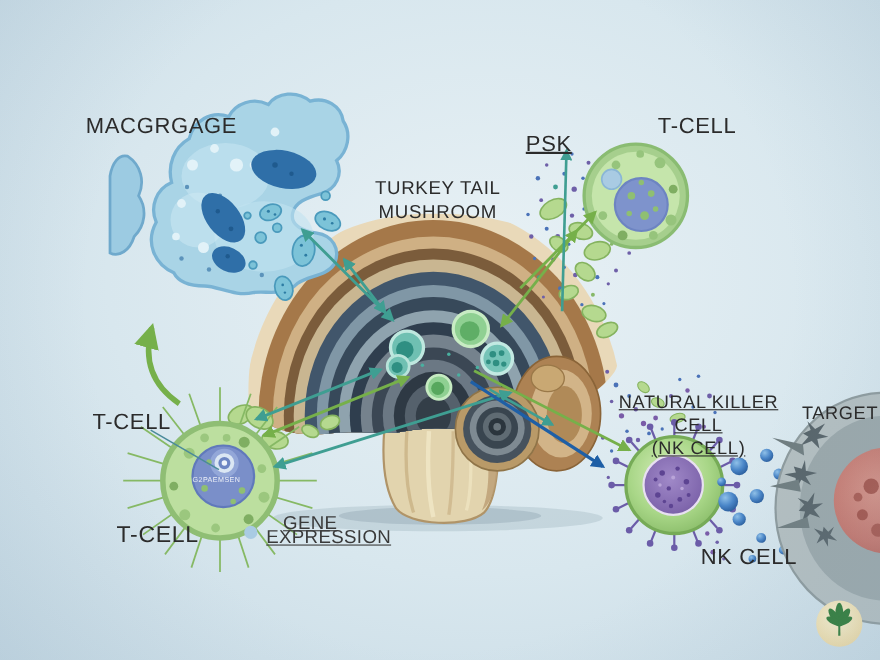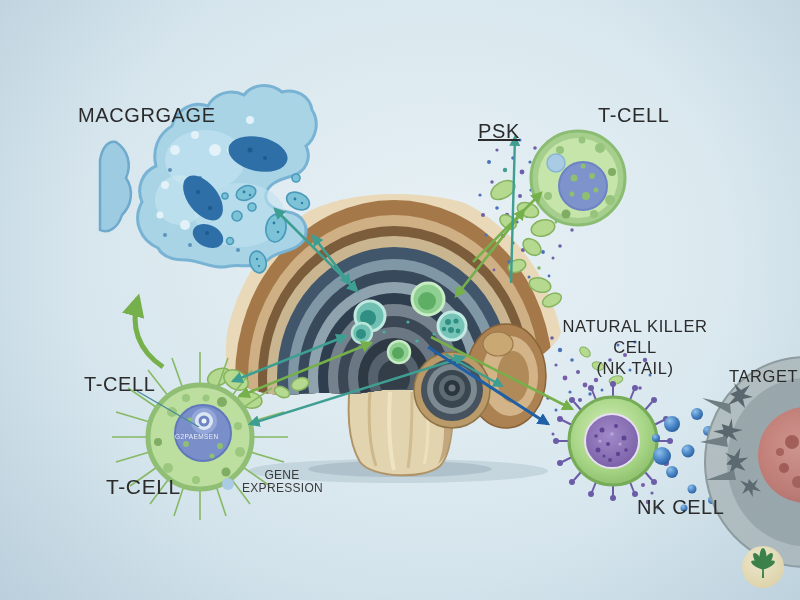--- a/index.html
+++ b/index.html
@@ -10,21 +10,21 @@
   }
   #canvas::after{
     content:"";position:absolute;inset:0;pointer-events:none;
     background:radial-gradient(circle at 50% 45%, rgba(0,0,0,0) 62%, rgba(140,170,190,.20) 100%);
   }
   svg{position:absolute;left:0;top:0;}
   .lbl{position:absolute;color:#2b2b2b;letter-spacing:.6px;white-space:nowrap;z-index:5;}
   .lbl-lg{font-size:20px;}
   .lbl-md{font-size:17px;}
   .lbl-center{text-align:center;white-space:normal;}
-  .lbl-sm{font-size:12px;color:#3a3a3a;letter-spacing:.3px;}
+  .lbl-sm{font-size:17px;color:#3a3a3a;letter-spacing:.3px;text-decoration:underline;}
   .lbl-micro{font-size:6.5px;color:rgba(255,255,255,.85);letter-spacing:.4px;z-index:6;}
 </style>
 </head>
 <body>
 
 <div id="canvas">
 <svg width="800" height="600" viewBox="0 0 800 600">
   <defs>
     <marker id="ahT" viewBox="0 0 10 10" refX="8" refY="5" markerWidth="4.6" markerHeight="4.6" orient="auto">
           <path d="M0,0L10,5L0,10z" fill="#3f9e92"></path>
@@ -509,25 +509,29 @@
       <ellipse cx="763" cy="560" rx="3.4" ry="9.5" transform="rotate(-34 763 567)"></ellipse>
       <ellipse cx="763" cy="560" rx="3.4" ry="9.5" transform="rotate(34 763 567)"></ellipse>
       <ellipse cx="763" cy="562" rx="3" ry="8" transform="rotate(-64 763 567)"></ellipse>
       <ellipse cx="763" cy="562" rx="3" ry="8" transform="rotate(64 763 567)"></ellipse>
       <path d="M762.2,566 L763.8,566 L764,578 L762,578 Z"></path>
     </g>
   </g>
 </svg>
 
 <div class="lbl lbl-lg" style="left:78px;top:104px;">MACGRGAGE</div>
+<div class="lbl lbl-md lbl-center" style="left:333px;top:160px;width:130px;line-height:22px;">
+  <div>TURKEY TAIL</div>
+  <div>MUSHROOM</div>
+</div>
 <div class="lbl lbl-lg" style="left:478px;top:120px;text-decoration:underline;">PSK</div>
 <div class="lbl lbl-lg" style="left:598px;top:104px;">T-CELL</div>
-<div class="lbl lbl-center" style="left:545px;top:316px;width:180px;font-size:16.5px;line-height:21px;">
+<div class="lbl lbl-center" style="left:545px;top:356px;width:180px;font-size:16.5px;line-height:21px;text-decoration:underline;">
   <div>NATURAL KILLER CELL</div>
-  <div>(NK TAIL)</div>
+  <div>(NK CELL)</div>
 </div>
 <div class="lbl" style="left:729px;top:367px;font-size:16.5px;">TARGET CELL</div>
 <div class="lbl lbl-lg" style="left:84px;top:373px;">T-CELL</div>
 <div class="lbl" style="left:106px;top:475px;font-size:21px;">T-CELL</div>
 <div class="lbl lbl-sm lbl-center" style="left:242px;top:469px;width:80px;line-height:13px;">
   <div>GENE</div>
   <div>EXPRESSION</div>
 </div>
 <div class="lbl lbl-lg" style="left:637px;top:496px;text-align:center;">NK CELL</div>
 <div class="lbl lbl-micro" style="left:175px;top:433px;">G2PAEMSEN</div>

